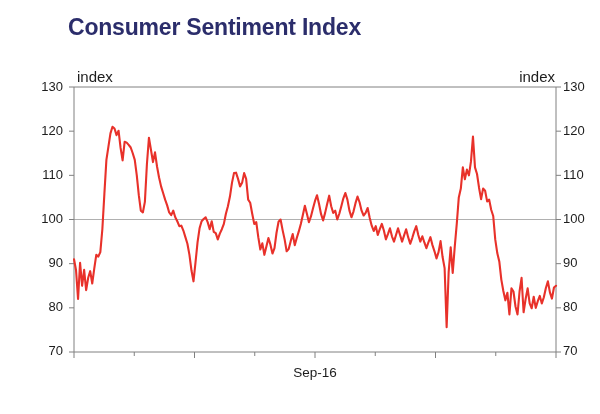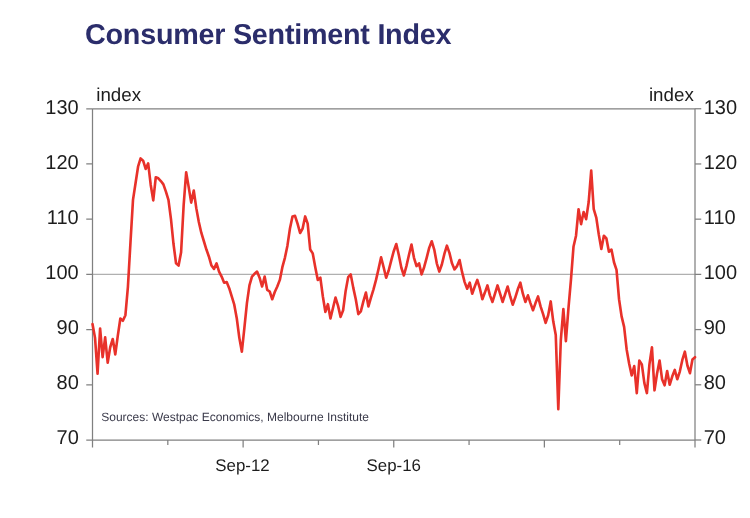--- a/index.html
+++ b/index.html
@@ -36,21 +36,21 @@
   .unit-label {
     position: absolute;
     font-size: 15px;
     color: #1d1d1d;
     font-family: "Liberation Sans", sans-serif;
   }
   .unit-left  { left: 66px; top: 68px; }
   .unit-right { left: 498px; top: 68px; text-align: right; width: 46px; }
   .ytick-label {
     position: absolute;
-    font-size: 16px;
+    font-size: 13px;
     color: #1d1d1d;
     font-family: "Liberation Sans", sans-serif;
     width: 34px;
     text-align: right;
     line-height: 14px;
   }
   .ytick-left  { left: 18px; }
   .ytick-right { left: 552px; text-align: left; }
   .xtick-label {
     position: absolute;
@@ -91,24 +91,22 @@
   <div class="ytick-label ytick-left" style="top:344px">70</div>
 
   <div class="ytick-label ytick-right" style="top:80px">130</div>
   <div class="ytick-label ytick-right" style="top:124px">120</div>
   <div class="ytick-label ytick-right" style="top:168px">110</div>
   <div class="ytick-label ytick-right" style="top:212px">100</div>
   <div class="ytick-label ytick-right" style="top:256px">90</div>
   <div class="ytick-label ytick-right" style="top:300px">80</div>
   <div class="ytick-label ytick-right" style="top:344px">70</div>
 
-  <div class="xtick-label" style="left:143px">Sep-12</div>
   <div class="xtick-label" style="left:264px">Sep-16</div>
 
-  <div class="source-note">Sources: Westpac Economics, Melbourne Institute</div>
 
   <svg id="plot" width="600" height="414" viewBox="0 0 600 414" style="position:absolute;left:0;top:0;">
     <g id="grid-layer">
         <line x1="63" x2="545" y1="219.5" y2="219.5" stroke="#b0b0b0" stroke-width="1"></line>
       </g>
     <g id="axes-layer">
         <line x1="63" y1="87" x2="63" y2="352" stroke="#808080" stroke-width="1"></line>
         <line x1="545" y1="87" x2="545" y2="352" stroke="#808080" stroke-width="1"></line>
         <line x1="63" y1="352" x2="545" y2="352" stroke="#808080" stroke-width="1"></line>
         <line x1="63" y1="87" x2="545" y2="87" stroke="#808080" stroke-width="1"></line>

